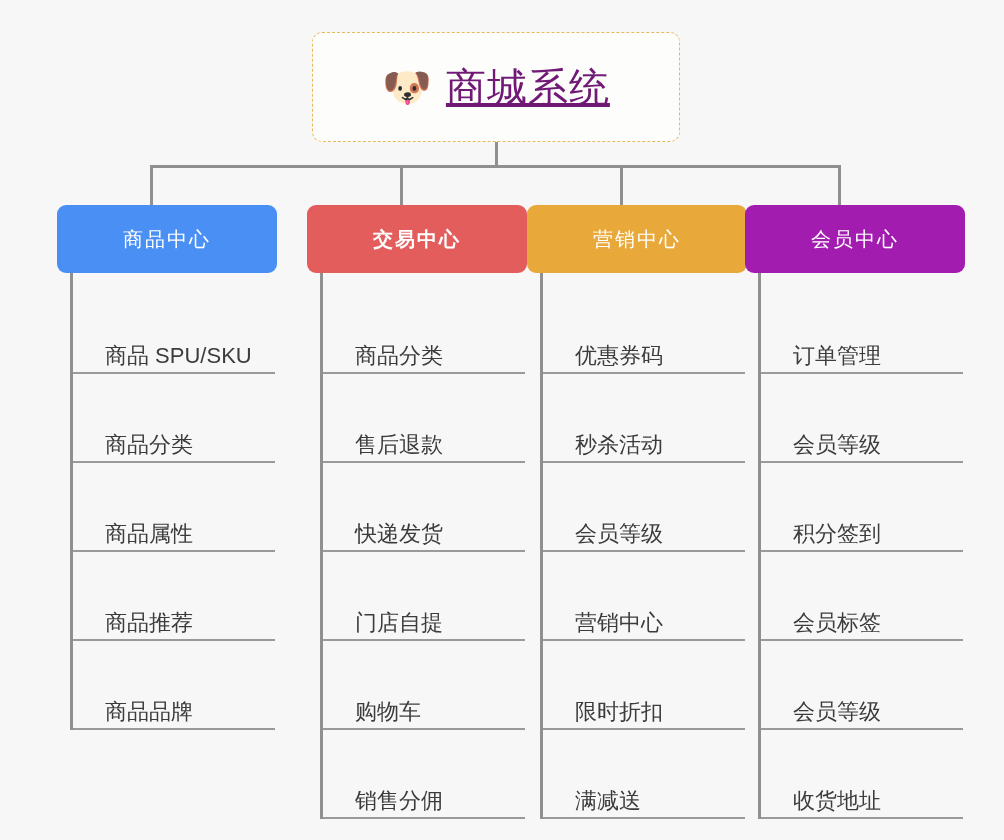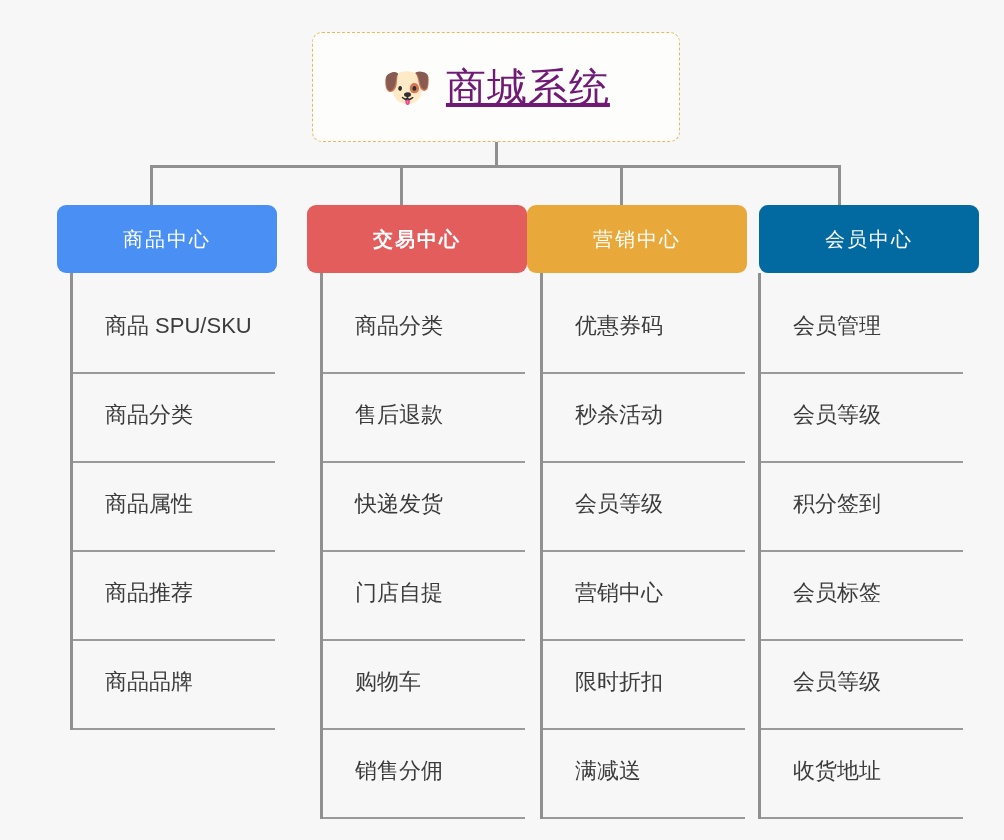--- a/index.html
+++ b/index.html
@@ -93,21 +93,21 @@
   .leaves {
     position: relative;
     margin-left: 13px;
     border-left: 3px solid #909090;
     padding-top: 12px;
   }
   .leaf {
     height: 89px;
     border-bottom: 2px solid #9a9a9a;
     display: flex;
-    align-items: center;
+    align-items: flex-end;
     padding-left: 32px;
     padding-bottom: 4px;
     width: 202px;
   }
   .leaf-label {
     font-size: 22px;
     color: #3c3c3c;
     line-height: 1.1;
     white-space: nowrap;
   }
@@ -198,26 +198,26 @@
       <div class="leaf">
           <span class="leaf-label">限时折扣</span>
         </div>
       <div class="leaf">
           <span class="leaf-label">满减送</span>
         </div>
     </div>
   </div>
 
   <div class="column" style="left:745px;">
-    <div class="cat-box" style="background: #0369a1; margin-left: 14px;">
+    <div class="cat-box" style="background: #a21caf;">
       <span>会员中心</span>
     </div>
     <div class="leaves">
       <div class="leaf">
-          <span class="leaf-label">会员管理</span>
+          <span class="leaf-label">订单管理</span>
         </div>
       <div class="leaf">
           <span class="leaf-label">会员等级</span>
         </div>
       <div class="leaf">
           <span class="leaf-label">积分签到</span>
         </div>
       <div class="leaf">
           <span class="leaf-label">会员标签</span>
         </div>

